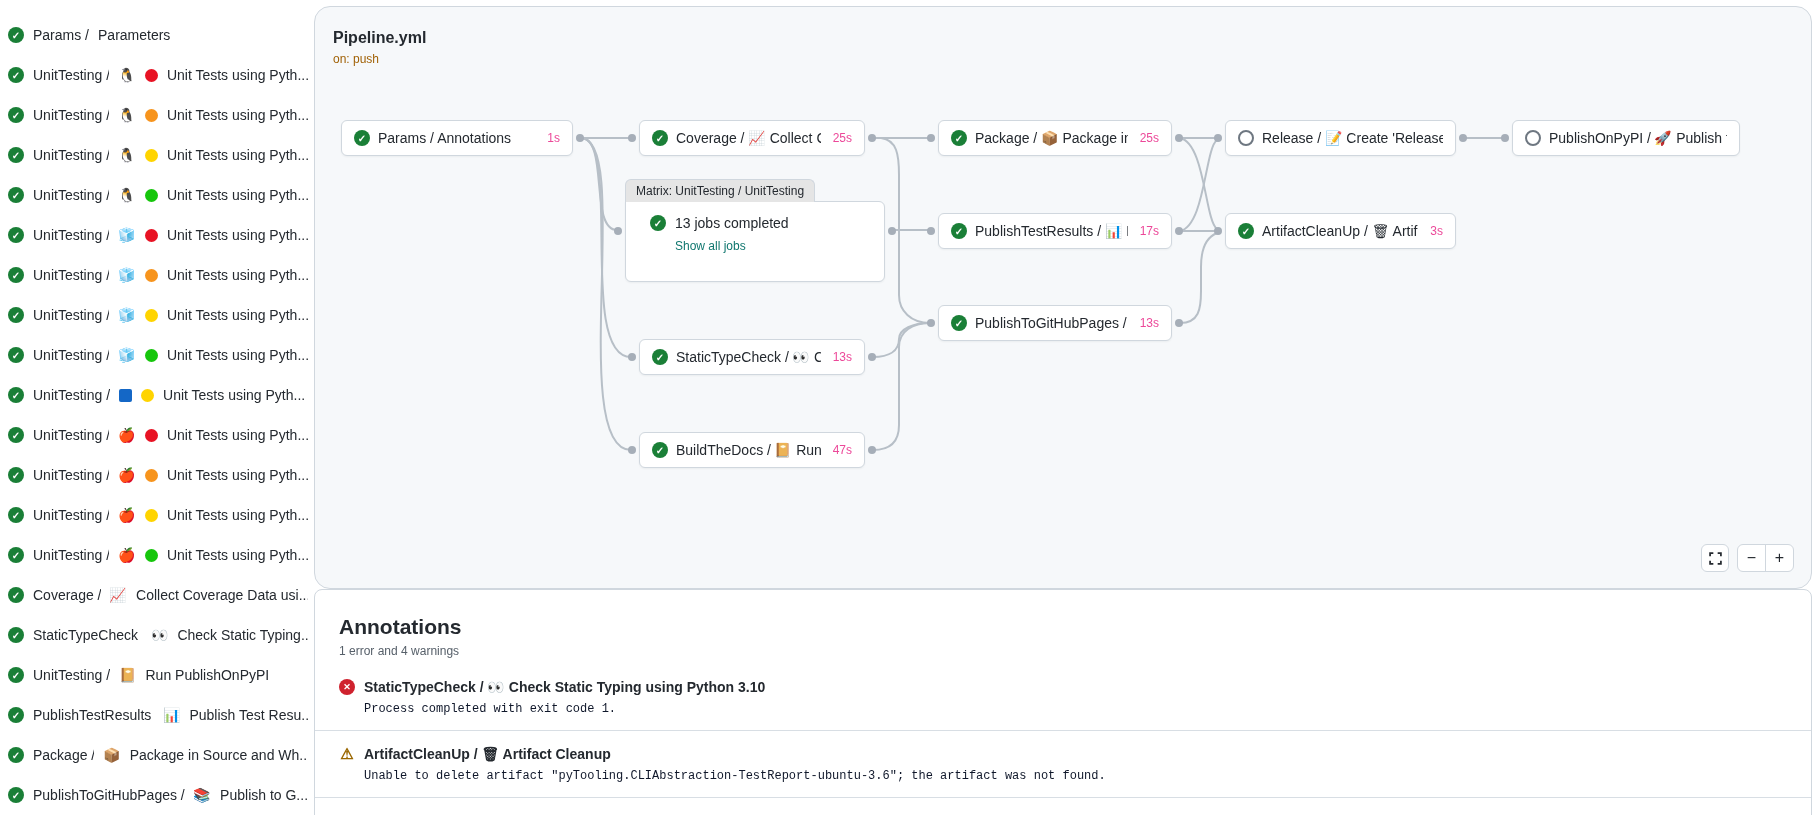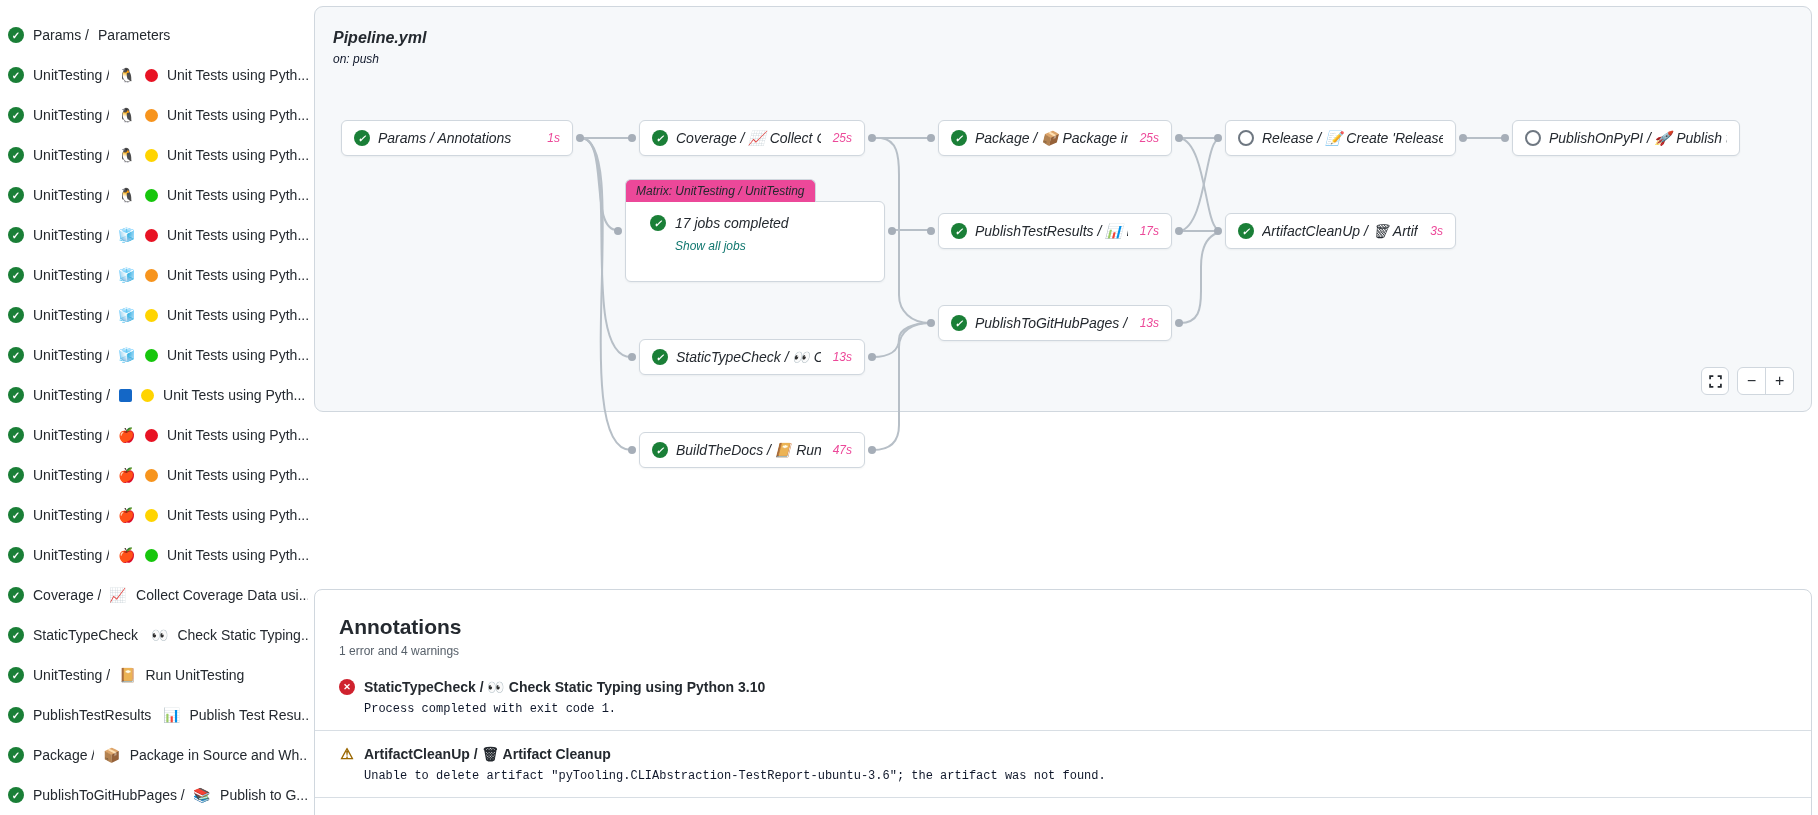--- a/index.html
+++ b/index.html
@@ -15,43 +15,43 @@
   .pydot { display:inline-block; width:13px; height:13px; border-radius:50%; flex:0 0 auto; }
   .ossq  { display:inline-block; width:13px; height:13px; border-radius:2px; flex:0 0 auto; }
 
   
   .st { flex:0 0 auto; display:inline-flex; align-items:center; justify-content:center;
         width:16px; height:16px; border-radius:50%; }
   .st.ok { background:#1a7f37; color:#fff; font-size:10px; font-weight:bold; }
   .st.skip { background:#fff; border:2px solid #6e7781; }
 
   
-  .graph-panel { position:absolute; left:314px; top:6px; width:1498px; height:406px;
-                 background:#f6f8fa; border:1px solid #d0d7de; border-radius:9px;font-style:italic; }
+  .graph-panel { position:absolute; left:314px; top:6px; width:1498px; height:583px;
+                 background:#f6f8fa; border:1px solid #d0d7de; border-radius:16px; }
   .graph-header { position:absolute; left:18px; top:22px; }
   .graph-title { font-size:16px; font-weight:700; }
-  .graph-trigger { font-size:12px; color:#0f172a; margin-top:5px; }
+  .graph-trigger { font-size:12px; color:#a16207; margin-top:5px; }
 
   svg.edges { position:absolute; left:0; top:0; width:1498px; height:577px; }
   svg.edges path { stroke:#b7bfc7; stroke-width:2; fill:none; }
 
   .gnode { position:absolute; height:36px; background:#fff; border:1px solid #d0d7de; border-radius:6px;
            display:flex; align-items:center; gap:8px; padding:0 12px; font-size:14px; font-weight:500;
            box-shadow:0 1px 2px rgba(27,31,36,.05); cursor:pointer; }
   .gnode .lbl { flex:1 1 auto; overflow:hidden; white-space:nowrap; }
   .gnode .dur { flex:0 0 auto; font-size:12px; font-weight:400; color:#ec4899; margin-left:4px; }
   .gnode::before, .gnode::after, .matrix-body::before, .matrix-body::after {
       content:''; position:absolute; width:8px; height:8px; border-radius:50%; background:#a6aeb8; }
   .gnode::before { left:-12px; top:50%; margin-top:-4px; }
   .gnode::after  { right:-12px; top:50%; margin-top:-4px; }
   .gnode.no-left::before { display:none; }
   .gnode.no-right::after { display:none; }
 
   
-  .matrix-tab { position:absolute; left:310px; top:172px; height:23px; z-index:2; background:#ec4899;
+  .matrix-tab { position:absolute; left:310px; top:172px; height:23px; z-index:2; background:#e5e5e5;
                 border:1px solid #d0d7de; border-bottom:none; border-radius:6px 6px 0 0;
                 font-size:12px; padding:0 10px; display:flex; align-items:center;justify-content:flex-end; }
   .matrix-body { position:absolute; left:310px; top:194px; width:260px; height:81px; z-index:1;
                  background:#fff; border:1px solid #d0d7de; border-radius:0 6px 6px 6px;
                  box-shadow:0 1px 2px rgba(27,31,36,.05); padding:13px 16px 0 24px; cursor:pointer; }
   .matrix-body::before { left:-12px; top:25px; }
   .matrix-body::after  { right:-12px; top:25px; }
   .matrix-jobs { display:flex; align-items:center; gap:9px; font-size:14px; font-weight:500; }
   .matrix-link { font-size:12px; color:#0f766e; margin:8px 0 0 25px; cursor:pointer; }
 
@@ -187,21 +187,21 @@
     <div class="side-item">
       <span class="st ok">✓</span>
       <span class="txt">StaticTypeCheck /</span>
       <span class="emoji">👀</span>
       <span class="txt">Check Static Typing...</span>
     </div>
     <div class="side-item">
       <span class="st ok">✓</span>
       <span class="txt">UnitTesting /</span>
       <span class="emoji">📔</span>
-      <span class="txt">Run UnitTesting</span>
+      <span class="txt">Run PublishOnPyPI</span>
     </div>
     <div class="side-item">
       <span class="st ok">✓</span>
       <span class="txt">PublishTestResults /</span>
       <span class="emoji">📊</span>
       <span class="txt">Publish Test Resu...</span>
     </div>
     <div class="side-item">
       <span class="st ok">✓</span>
       <span class="txt">Package /</span>
@@ -291,21 +291,21 @@
         <span class="dur">47s</span>
       </div>
     </div>
 
   <div class="matrix-tab">
     <span>Matrix: UnitTesting / UnitTesting</span>
   </div>
   <div class="matrix-body">
     <div class="matrix-jobs">
       <span class="st ok">✓</span>
-      <span>17 jobs completed</span>
+      <span>13 jobs completed</span>
     </div>
     <div class="matrix-link">Show all jobs</div>
   </div>
 
   <div class="graph-controls">
     <div class="ctl-btn">
       <svg width="13" height="13" viewBox="0 0 12 12">
         <path d="M1,4 V1 H4 M8,1 H11 V4 M11,8 V11 H8 M4,11 H1 V8" stroke="#24292f" stroke-width="1.6" fill="none"></path>
       </svg>
     </div>

